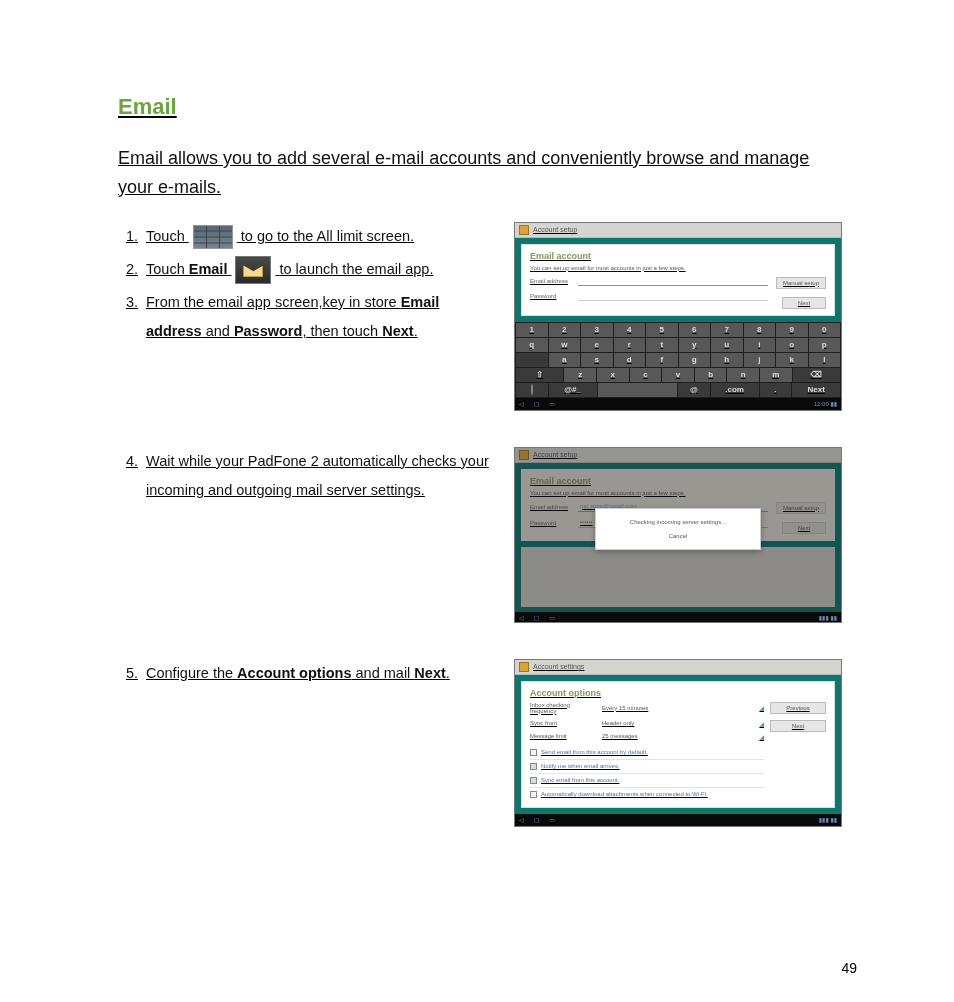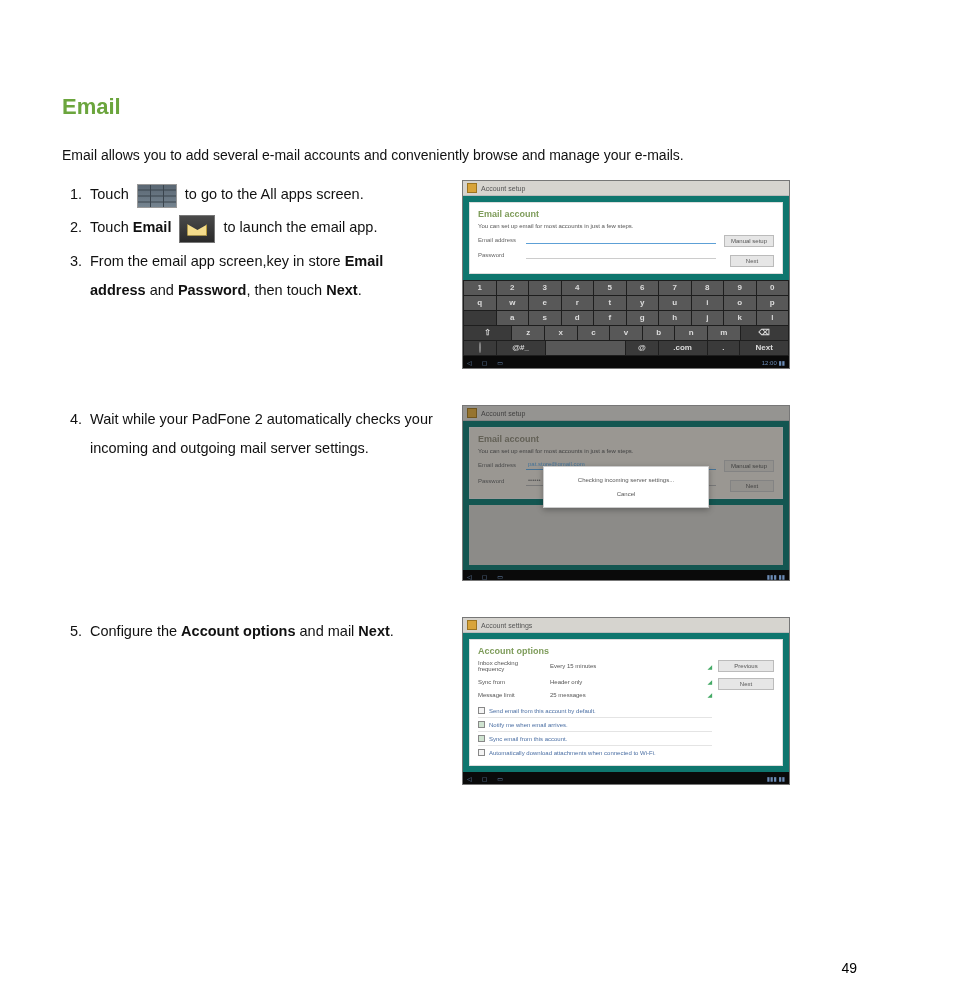--- a/index.html
+++ b/index.html
@@ -5,32 +5,33 @@
   * { box-sizing: border-box; margin: 0; padding: 0; }
   body {
     font-family: Arial, Helvetica, sans-serif;
     background: #fff;
     width: 954px;
     height: 1002px;
     position: relative;
     color: #000;
   }
   .page {
-    padding: 94px 112px 0 62px;
+    padding: 94px 112px 0 118px;
+    text-decoration: underline;
   }
   h1 {
     color: #6BA53D;
     font-size: 22px;
     font-weight: bold;
     margin-bottom: 24px;
   }
   .intro {
-    font-size: 14px;
+    font-size: 18px;
     line-height: 1.6;
-    margin-bottom: 14px;
+    margin-bottom: 20px;
     color: #111;
   }
   .setup {
     font-size: 14.5px;
     margin-bottom: 32px;
     color: #111;
   }
   .content-row {
     display: flex;
     gap: 20px;
@@ -163,21 +164,21 @@
   <p class="intro">Email allows you to add several e-mail accounts and conveniently browse and manage your e-mails.</p>
 
   <div class="content-row first">
     <div class="steps-col">
       <ol start="1">
         <li>
           <span class="num">1.</span>
           <span class="txt">
             <span>Touch </span>
             <span class="icon-inline grid-icon"></span>
-            <span> to go to the All apps screen.</span>
+            <span> to go to the All limit screen.</span>
           </span>
         </li>
         <li>
           <span class="num">2.</span>
           <span class="txt">
             <span>Touch </span><b>Email</b>
             <span class="icon-inline email-icon"></span>
             <span> to launch the email app.</span>
           </span>
         </li>

